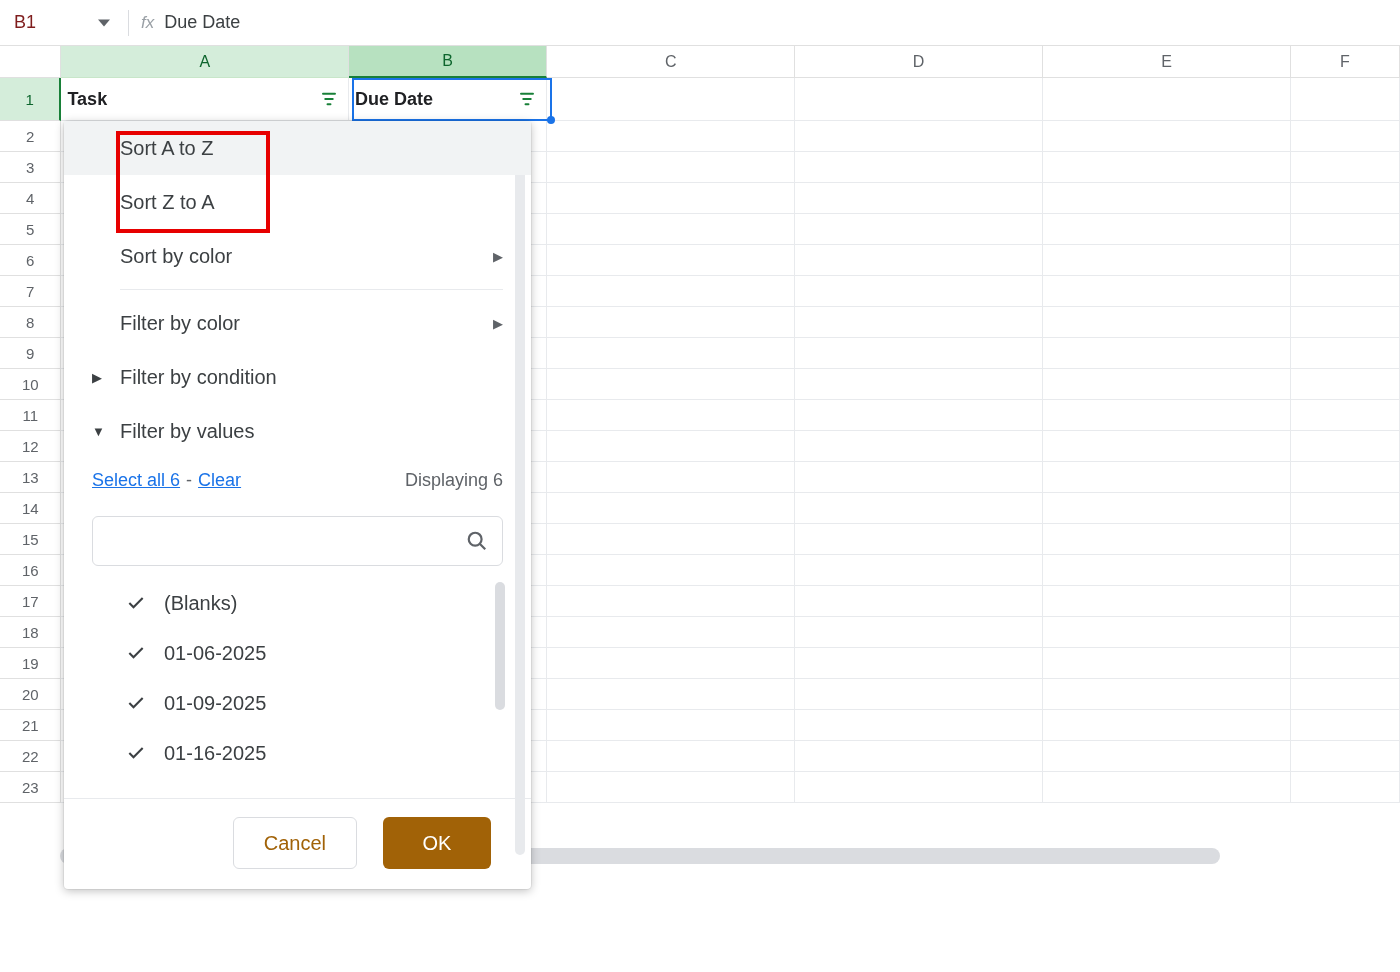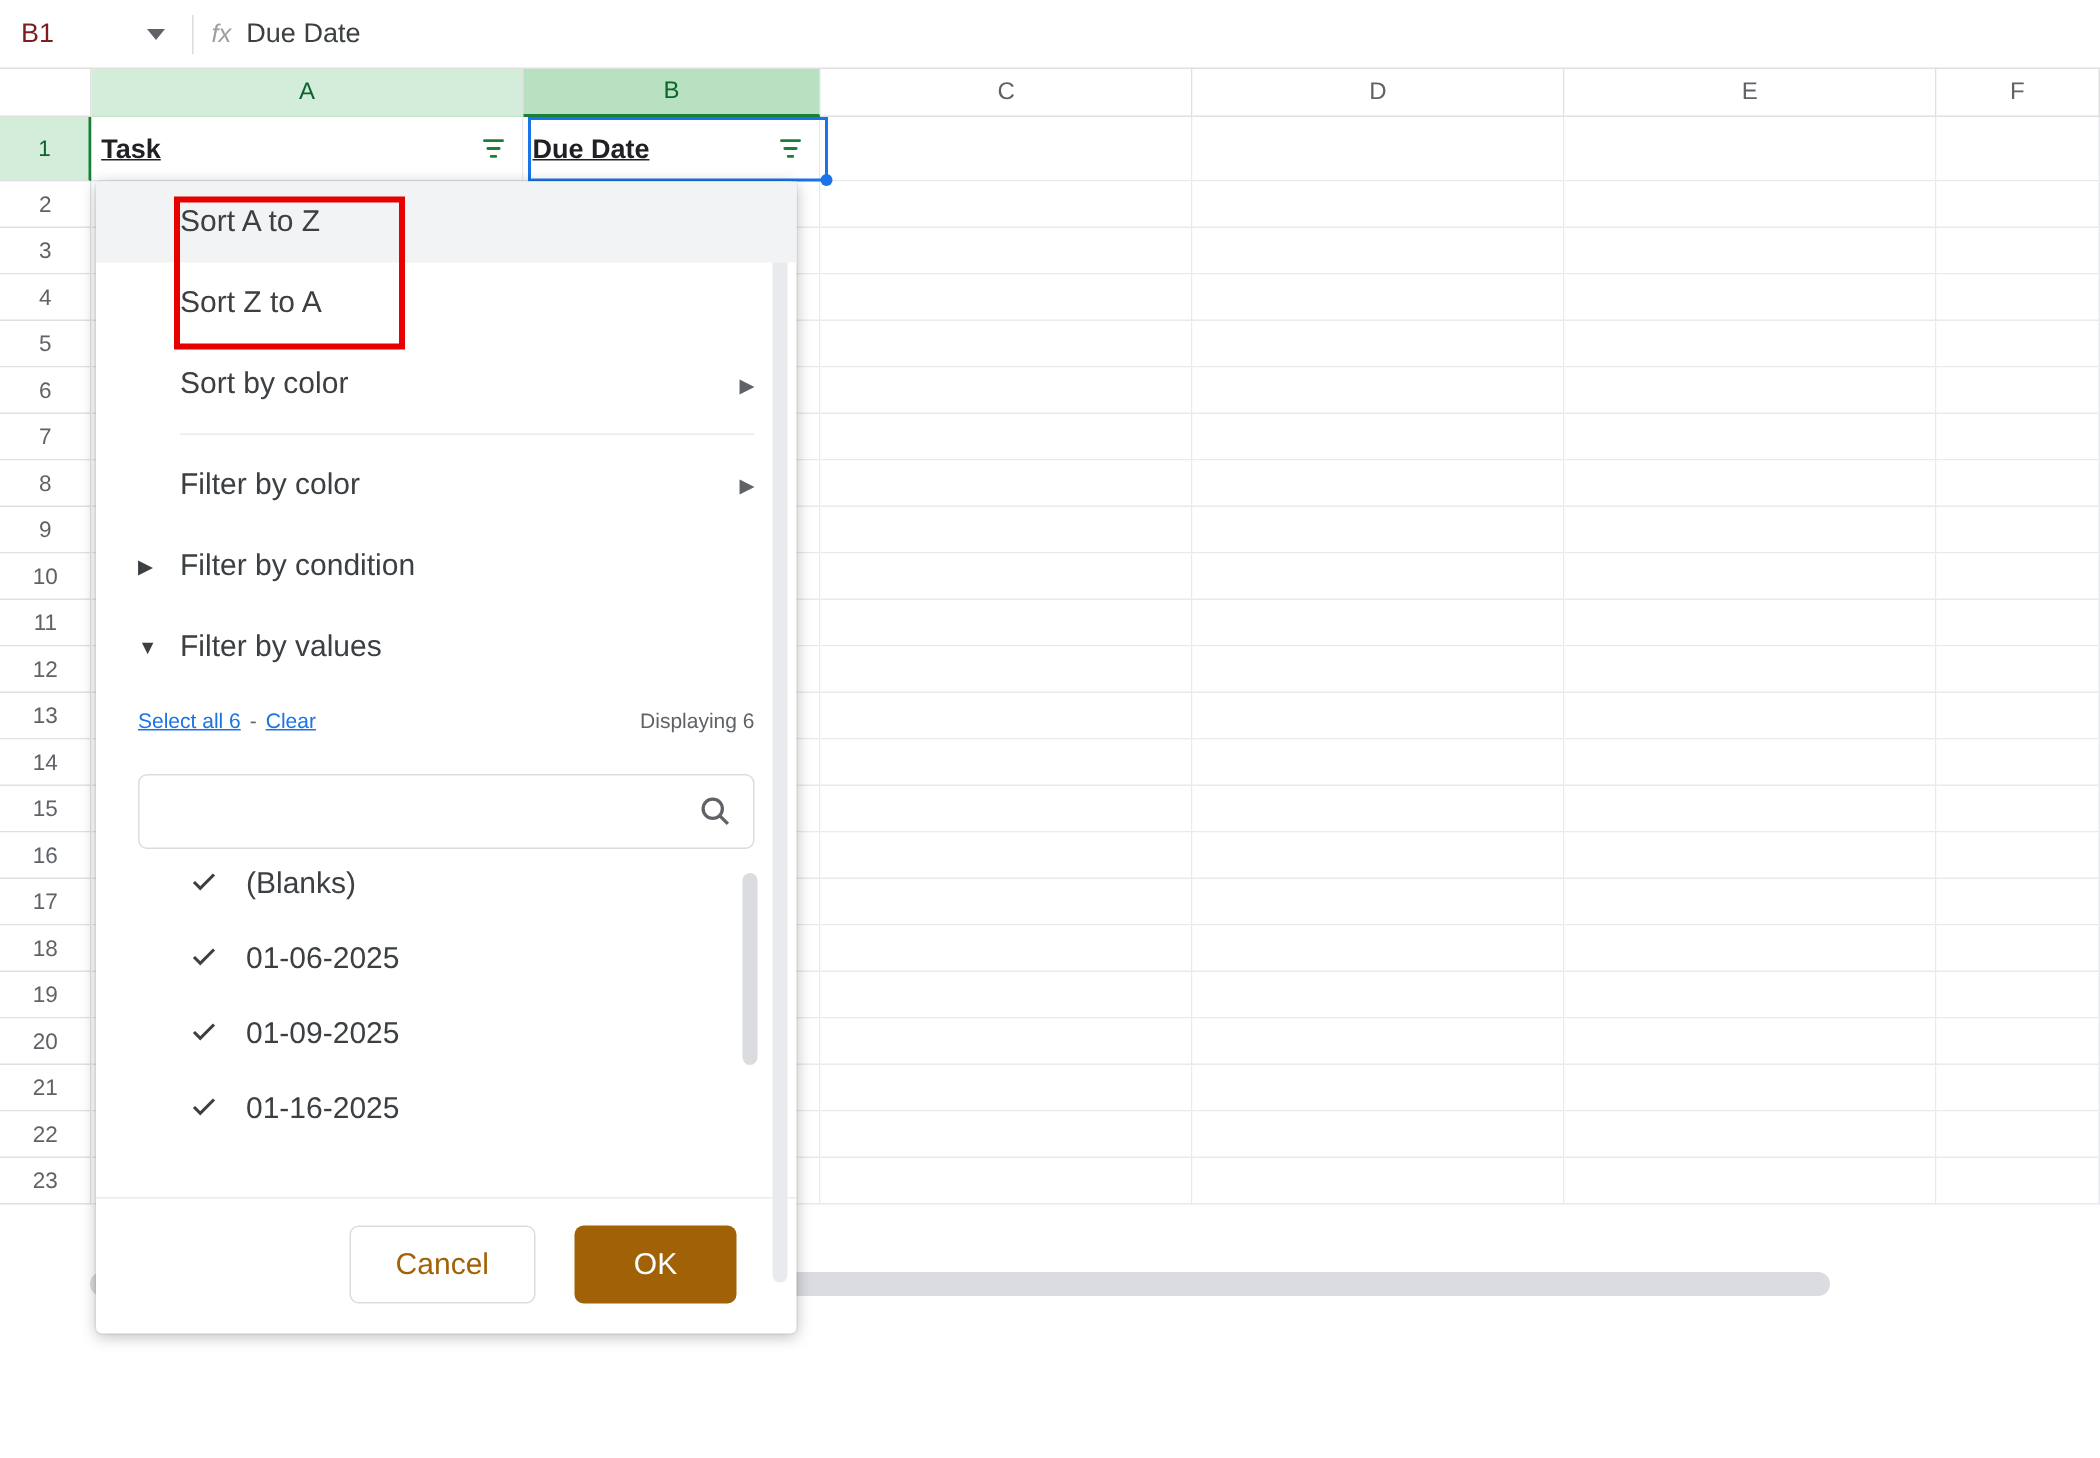--- a/index.html
+++ b/index.html
@@ -108,21 +108,20 @@
     font-size: 17px;
     color: #202124;
     background: #fff;
     overflow: hidden;
     white-space: nowrap;
   }
   .cell.header-cell {
     font-weight: bold;
     font-size: 18px;
     justify-content: space-between;
-    text-decoration: underline;
   }
   .colA { width: 290px; }
   .colB { width: 200px; }
   .colC, .colD, .colE { width: 250px; }
   .colF { width: 110px; }
 
   
   .selected-cell {
     position: absolute;
     border: 2px solid #1a73e8;
@@ -180,21 +179,21 @@
     position: absolute;
     left: 28px;
     font-size: 13px;
     color: #3c4043;
   }
   .filter-links {
     display: flex;
     align-items: center;
     padding: 0 28px;
     height: 44px;
-    font-size: 14px;
+    font-size: 18px;
   }
   .filter-links a { color: #1a73e8; text-decoration: underline; cursor: pointer; }
   .filter-links .dash { margin: 0 6px; color: #5f6368; }
   .filter-links .disp { margin-left: auto; color: #5f6368; }
 
   .search-box {
     margin: 14px 28px 12px 28px;
     height: 50px;
     border: 1px solid #dadce0;
     border-radius: 6px;
@@ -210,20 +209,21 @@
   }
   .search-box .sicon { color: #5f6368; }
 
   .value-list {
     position: relative;
     margin: 0 28px 0 28px;
     max-height: 210px;
   }
   .value-item {
     display: flex;
+    align-items: center;
     height: 50px;
     padding-left: 34px;
     font-size: 20px;
     color: #3c4043;
     cursor: pointer;
   }
   .value-item .chk { margin-right: 18px; color: #3c4043; }
 
   .value-scroll {
     position: absolute;

